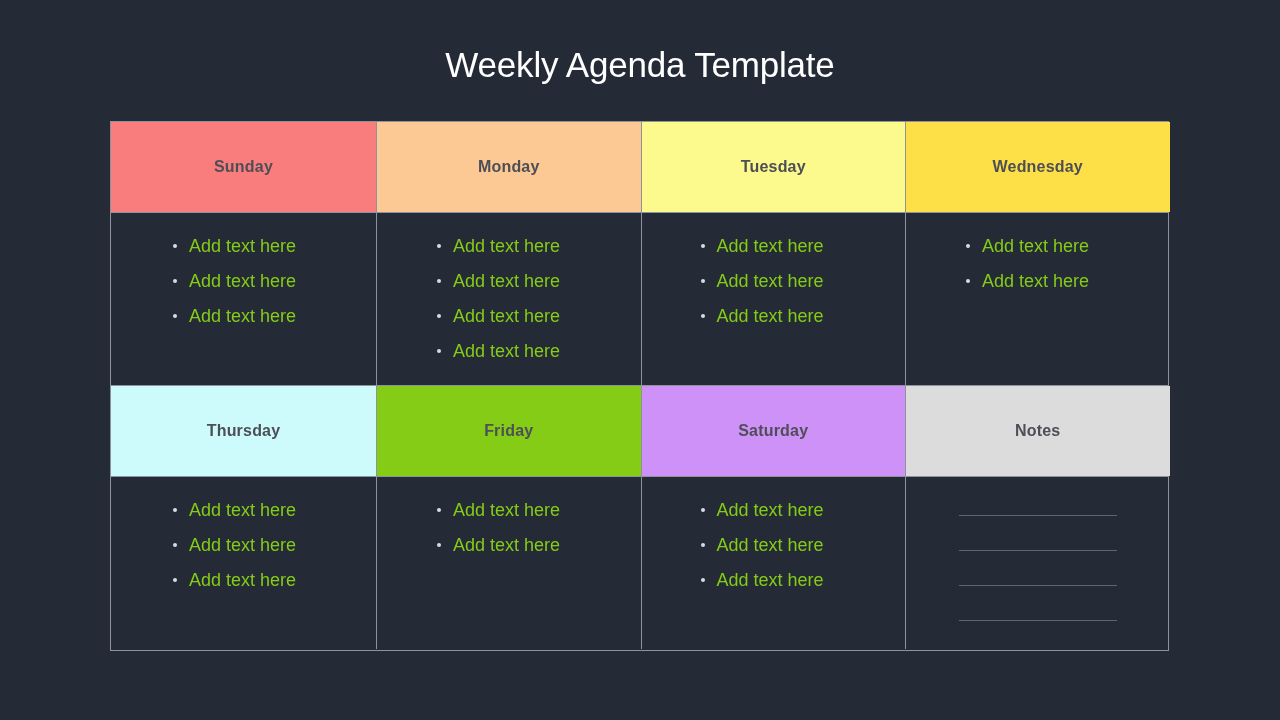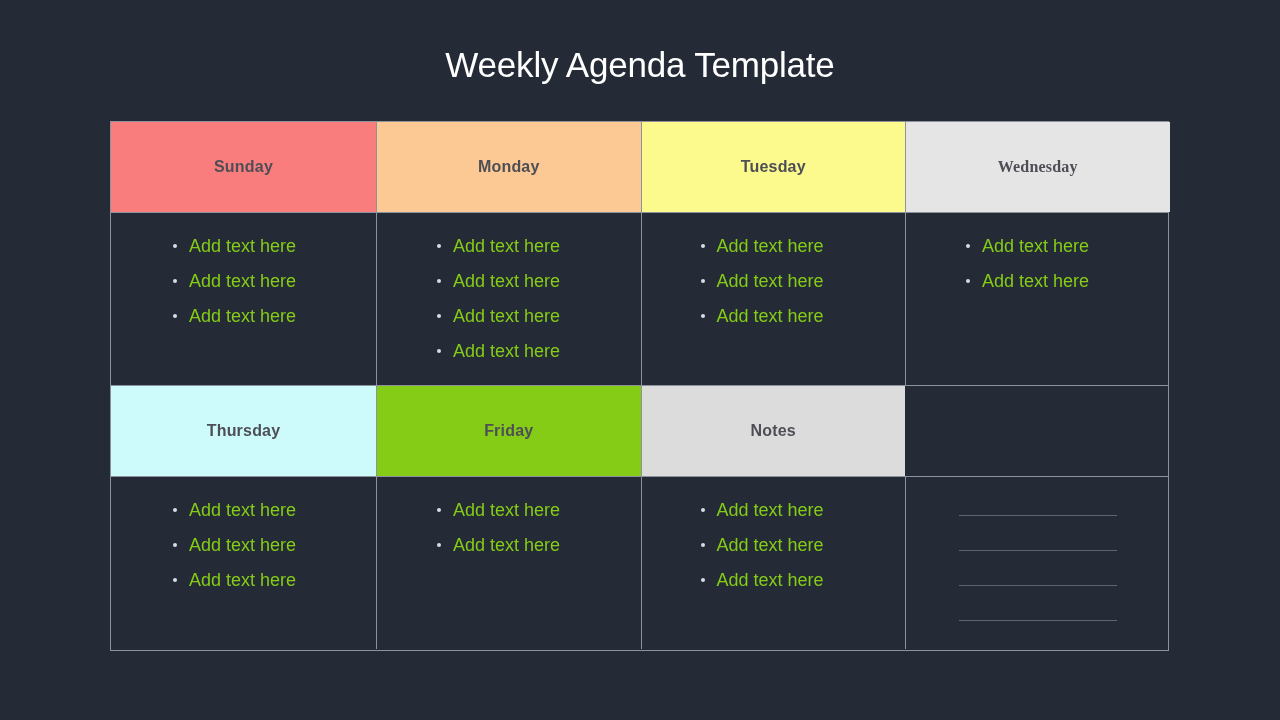--- a/index.html
+++ b/index.html
@@ -144,21 +144,21 @@
       <div class="day-head" style="background: rgb(252, 200, 147);">
         <span class="day-label">Monday</span>
       </div>
     </div>
     <div class="cell">
       <div class="day-head" style="background: rgb(252, 249, 141);">
         <span class="day-label">Tuesday</span>
       </div>
     </div>
     <div class="cell">
-      <div class="day-head" style="background: #e5e5e5; font-family: Liberation Serif, serif;">
+      <div class="day-head" style="background: #fde047;">
         <span class="day-label">Wednesday</span>
       </div>
     </div>
   </div>
 
   <div class="grid-row row-body-1">
     <div class="cell col-1">
       <ul class="task-list indent-a">
           <li>Add text here</li>
           <li>Add text here</li>
@@ -193,20 +193,25 @@
       <div class="day-head" style="background: rgb(205, 251, 251);">
         <span class="day-label">Thursday</span>
       </div>
     </div>
     <div class="cell">
       <div class="day-head" style="background: #84cc16;">
         <span class="day-label">Friday</span>
       </div>
     </div>
     <div class="cell">
+      <div class="day-head" style="background: rgb(206, 145, 247);">
+        <span class="day-label">Saturday</span>
+      </div>
+    </div>
+    <div class="cell">
       <div class="day-head" style="background: rgb(220, 220, 220);">
         <span class="day-label">Notes</span>
       </div>
     </div>
   </div>
 
   <div class="grid-row row-body-2">
     <div class="cell col-1">
       <ul class="task-list indent-a">
           <li>Add text here</li>

